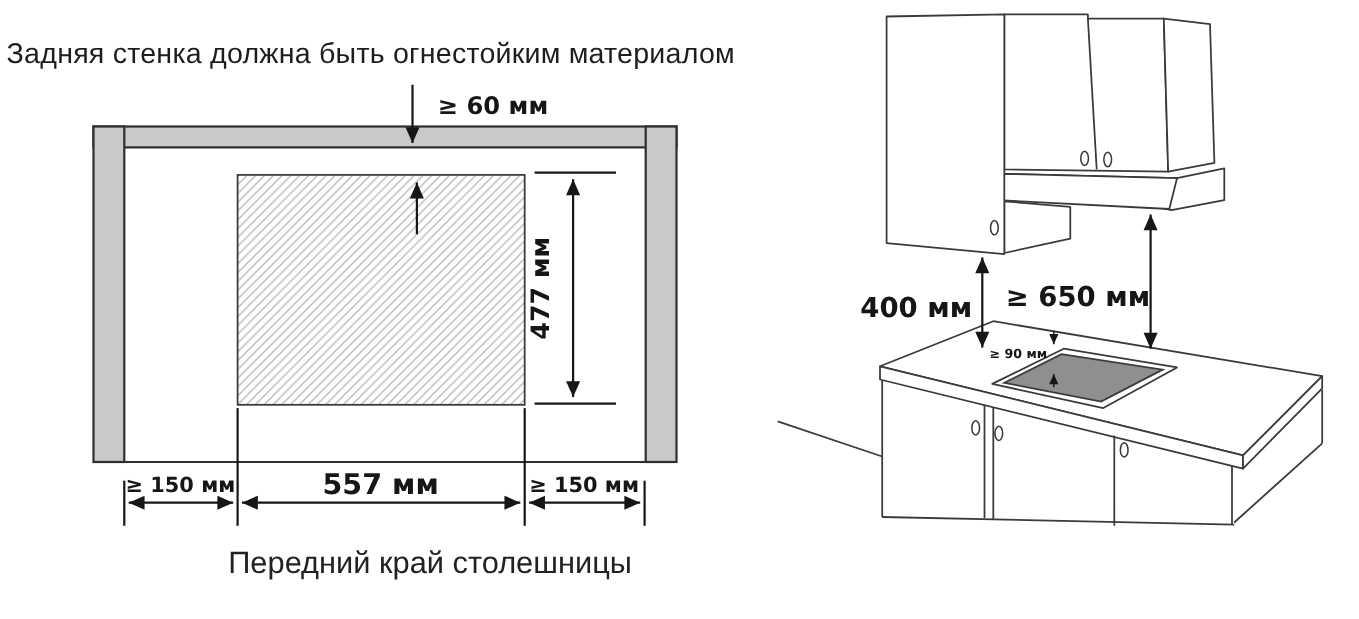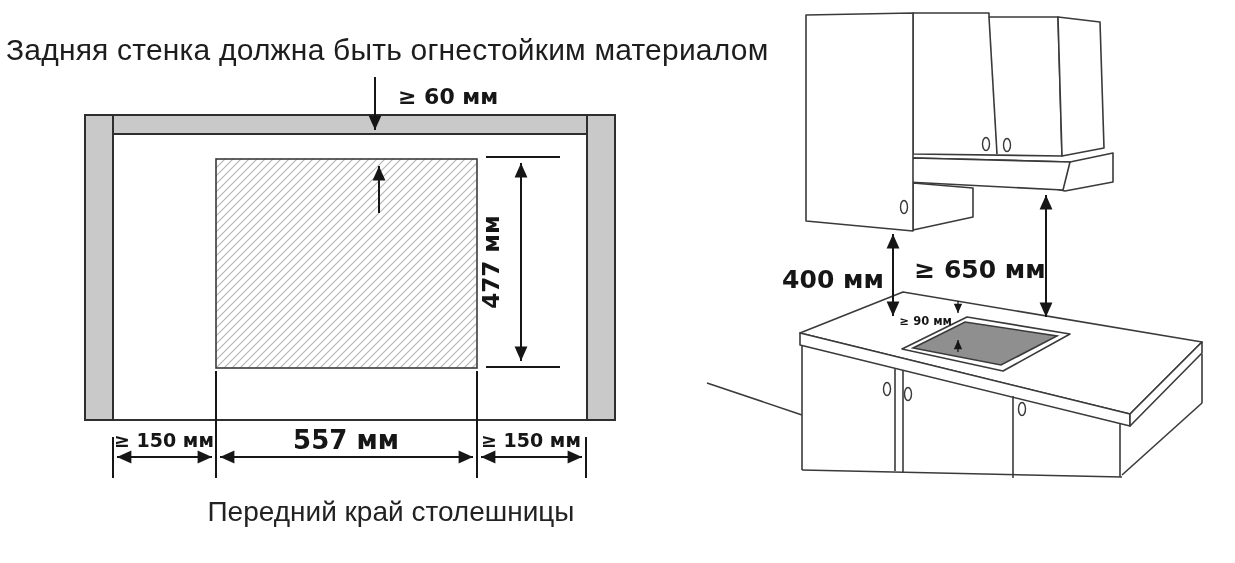--- a/index.html
+++ b/index.html
@@ -1,21 +1,21 @@
 <!DOCTYPE html>
 <html><head>
 <meta charset="utf-8">
 <style>
   html,body { margin:0; padding:0; background:#ffffff; }
   .stage {
     position:relative; width:1235px; height:563px; background:#ffffff;
     overflow:hidden; font-family:"Liberation Sans", sans-serif;
   }
   .title {
-    position:absolute; left:6px; top:33px; font-size:30px; color:#1d1d1d;
+    position:absolute; left:6px; top:33px; font-size:26px; color:#1d1d1d;
     white-space:nowrap; letter-spacing:0.2px;
   }
   svg { position:absolute; display:block; }
   .svg-left  { left:0;   top:60px; width:660px; height:503px; }
   .svg-right { left:690px; top:0;  width:545px; height:563px; }
   .ln   { stroke:#303030; stroke-width:2;   fill:none; }
   .draw { stroke:#3a3a3a; stroke-width:1.6; fill:#ffffff; stroke-linejoin:round; }
   .dimln{ stroke:#161616; stroke-width:2;   fill:none; }
   .dimsm{ stroke:#161616; stroke-width:1.3; fill:none; }
   .wall { stroke:#2e2e2e; stroke-width:2; }

